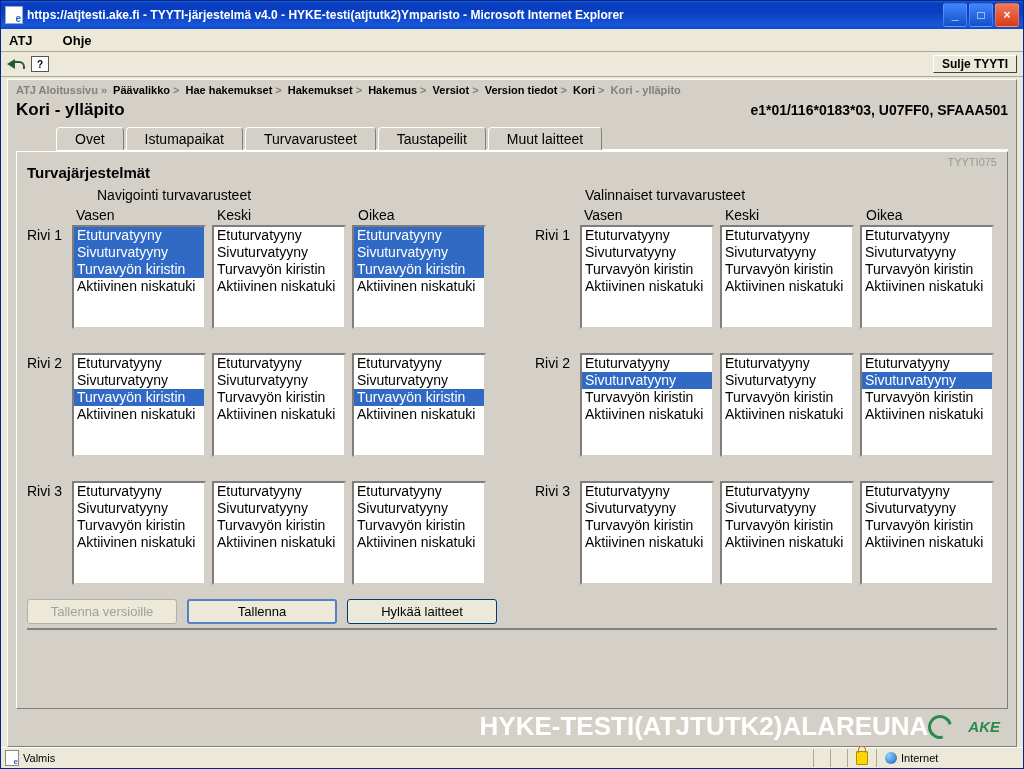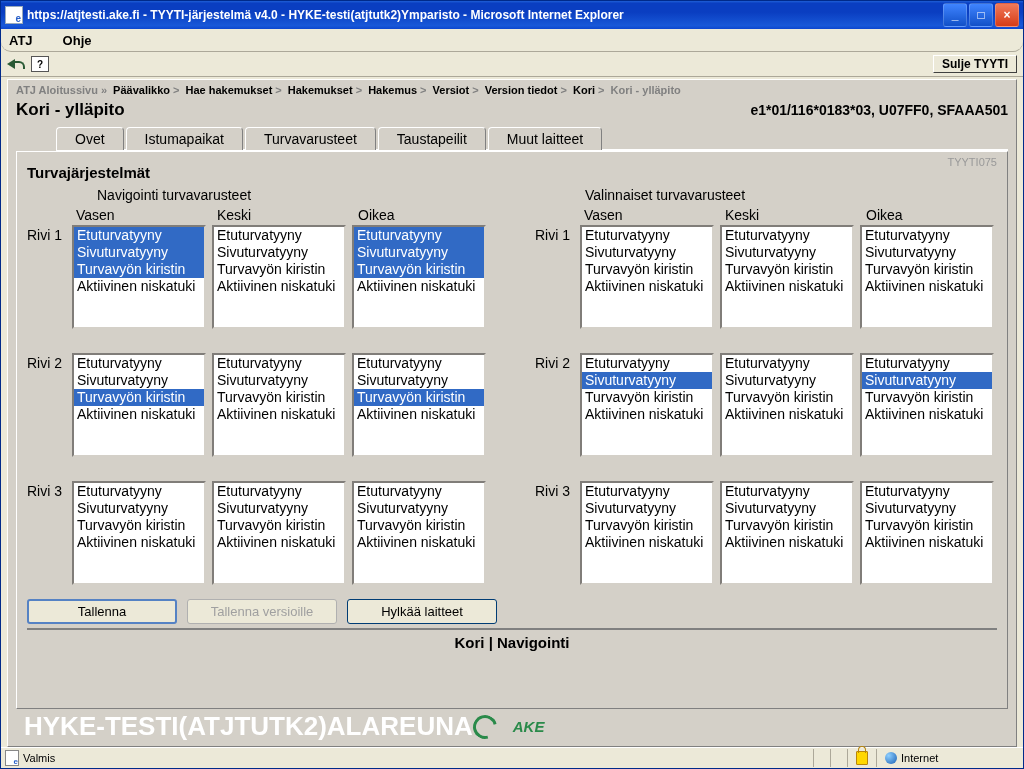--- a/index.html
+++ b/index.html
@@ -7,21 +7,21 @@
   
   .title-bar { height:28px; background:linear-gradient(to bottom,#1f5fd7 0%,#0a3ec1 8%,#0a3ec1 40%,#1858d8 88%,#0c46cf 100%); display:flex; align-items:center; color:#fff; padding:0 4px; }
   .title-bar .page-icon { width:16px; height:16px; background:#fff; border:1px solid #9ab; margin-right:4px; position:relative;}
   .title-bar .page-icon::after{content:"e"; color:#2a60c8; font-weight:bold; font-size:10px; position:absolute; right:1px; bottom:-1px;}
   .title-text { flex:1; font-weight:bold; font-size:12px; white-space:nowrap; overflow:hidden;}
   .win-btns { display:flex; gap:2px;}
   .win-btn { width:22px; height:22px; border-radius:3px; border:1px solid #fff3; display:flex; align-items:center; justify-content:center; font-weight:bold; color:#fff; font-family:Arial;}
   .win-min,.win-max{ background:linear-gradient(to bottom,#3f84ff,#1150c8);}
   .win-close{ background:linear-gradient(to bottom,#f07a5a,#d73c17);}
   
-  .menu-bar { height:22px; background:#ece9d8; border-bottom:1px solid #aca899; display:flex; align-items:center; padding:0 8px; gap:30px; font-weight:bold; font-size:13px;border-radius:10px;}
+  .menu-bar { height:22px; background:#ece9d8; border-bottom:1px solid #aca899; display:flex; align-items:center; padding:0 8px; gap:30px; font-weight:bold; font-size:13px;}
   
   .toolbar-row { height:24px; border-bottom:1px solid #aca899; display:flex; align-items:center; padding:0 6px; justify-content:space-between;}
   .toolbar-left{display:flex; align-items:center; gap:6px;}
   .back-arrow{ width:18px; height:16px; position:relative;}
   .back-arrow::before{content:""; position:absolute; left:0; top:3px; border-top:5px solid transparent; border-bottom:5px solid transparent; border-right:8px solid #2a5a35;}
   .back-arrow::after{content:""; position:absolute; left:7px; top:5px; width:9px; height:6px; border:2px solid #2a5a35; border-left:none; border-bottom:none; border-radius:0 6px 0 0;}
   .help-box{ width:16px; height:14px; border:1px solid #555; font-size:10px; font-weight:bold; display:flex; align-items:center; justify-content:center; background:#fff;}
   .sulje-btn{ font-weight:bold; padding:1px 8px; background:#ece9d8; border:1px solid #404040; border-top-color:#fff; border-left-color:#fff; font-size:12px;}
   
   .content-wrap{ flex:1; padding:2px 6px 0 6px; display:flex; flex-direction:column; overflow:hidden;}
@@ -57,21 +57,21 @@
   .listbox .opt{ padding:0 3px; white-space:nowrap; cursor:default;}
   .listbox .opt.sel{ background:#316ac5; color:#fff;}
   
   .btn-row{ display:flex; gap:10px; padding:6px 0 4px 0; border-bottom:2px solid #808080; margin-bottom:0;}
   .btn-row::after{content:""; display:block;}
   .form-btn{ width:150px; padding:3px 0; text-align:center; font-size:13px; background:#ece9d8; border:1px solid #003c74; border-radius:3px;}
   .form-btn.primary{ border:2px solid #5582c4; font-weight:normal;}
   .form-btn.disabled{ color:#a0a0a0; border-color:#b0b0b0;}
   .nav-line{ text-align:center; font-size:15px; font-weight:bold; padding:4px 0;}
   
-  .env-bar{ display:flex; justify-content:flex-start; align-items:center; padding:2px 8px 4px 8px;}
+  .env-bar{ display:flex; justify-content:flex-end; align-items:center; padding:2px 8px 4px 8px;}
   .env-label{ font-size:26px; font-weight:bold; color:#fff; letter-spacing:0px;}
   .ake-logo{ font-size:15px; font-weight:bold; font-style:italic; color:#2a8a4a; display:flex; align-items:center; gap:16px;}
   .ake-logo .swirl{ width:18px; height:18px; border:3px solid #2a8a4a; border-radius:50%; border-right-color:transparent; transform:rotate(30deg);}
   
   .status-bar{ height:20px; background:#ece9d8; border-top:1px solid #fff; display:flex; align-items:center; font-size:11px;}
   .status-left{ flex:1; display:flex; align-items:center; gap:4px; padding-left:4px;}
   .status-cells{ display:flex; align-items:center;}
   .status-cell{ border-left:1px solid #aca899; padding:0 8px; display:flex; align-items:center; gap:4px; height:18px;}
   .status-cell.wide{min-width:130px;}
   .lock-icon{ width:10px; height:12px; background:gold; border:1px solid #b8860b; border-radius:1px; position:relative;}
@@ -291,25 +291,24 @@
                   <div class="opt">Sivuturvatyyny</div>
                   <div class="opt">Turvavyön kiristin</div>
                   <div class="opt">Aktiivinen niskatuki</div>
                 </div>
               </div>
             </div>
           </div>
         </div>
 
         <div class="btn-row">
+          <button class="form-btn disabled">Tallenna versioille</button>
           <button class="form-btn primary">Tallenna</button>
-          <button class="form-btn disabled">Tallenna versioille</button>
           <button class="form-btn">Hylkää laitteet</button>
         </div>
-        <div class="nav-line">Kori | Navigointi</div>
       </div>
 
       <div class="env-bar">
         <span class="env-label">HYKE-TESTI(ATJTUTK2)ALAREUNA</span>
         <span class="ake-logo">
           <span class="swirl"></span>
           <span>AKE</span>
         </span>
       </div>
 

